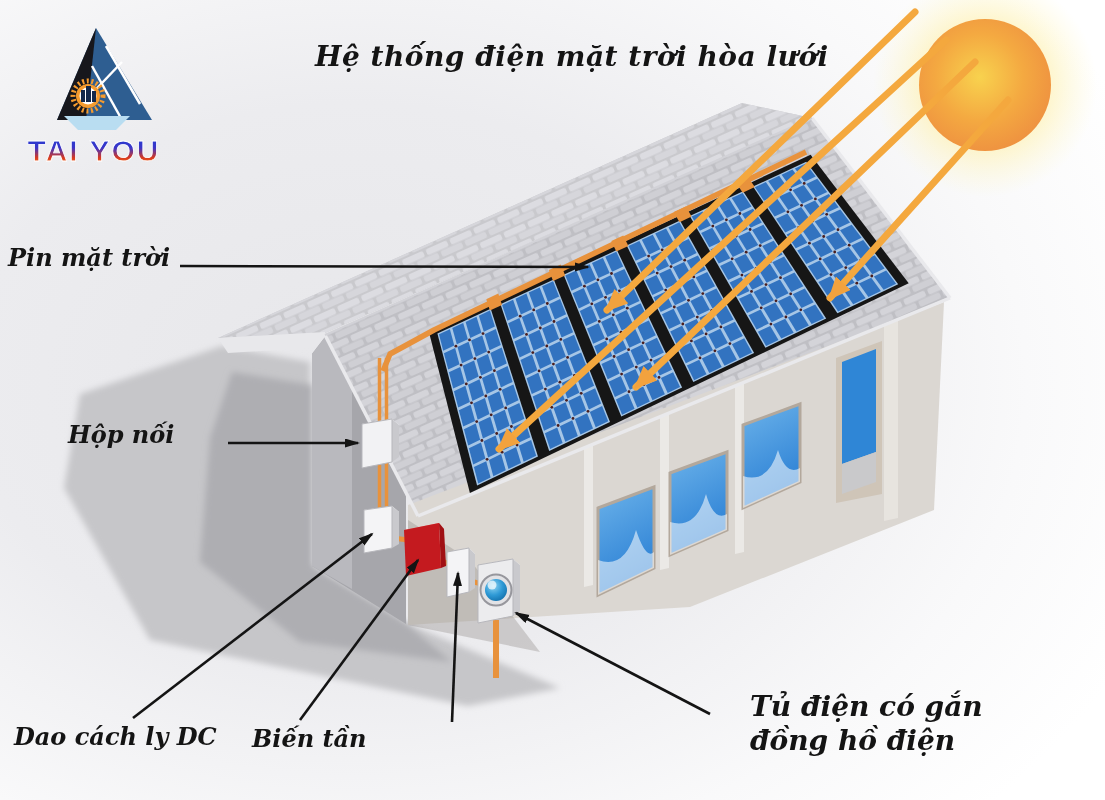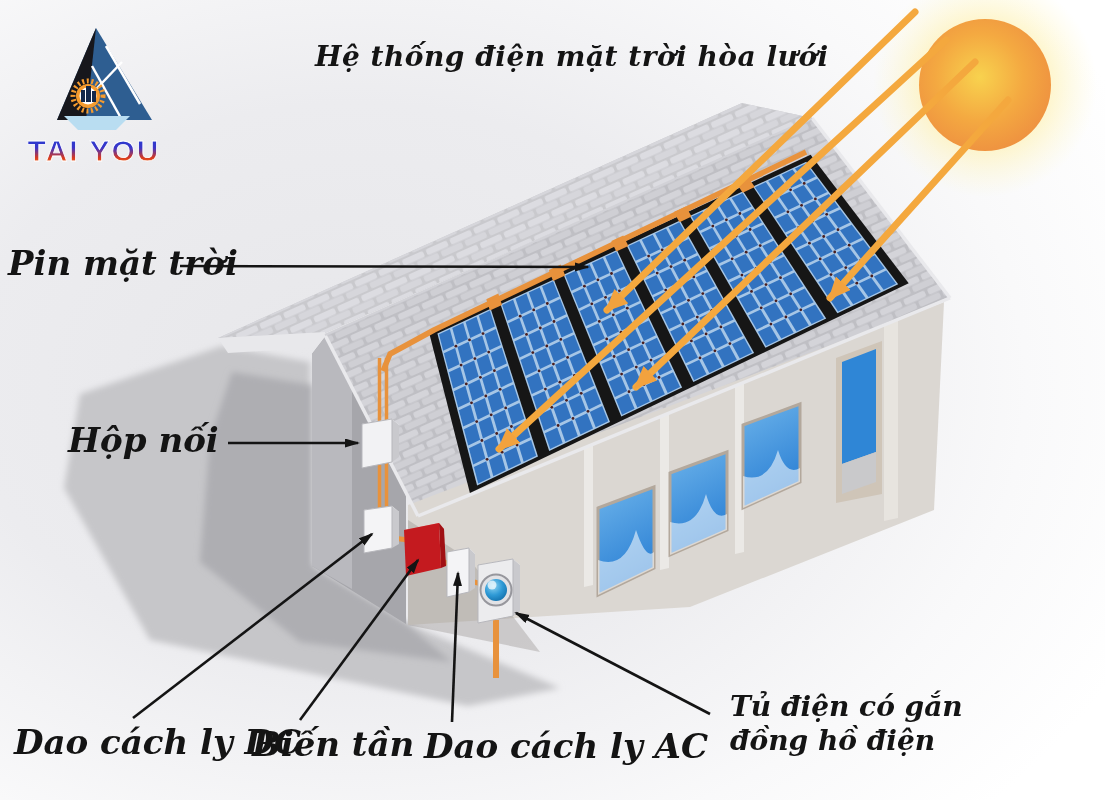--- a/index.html
+++ b/index.html
@@ -1,22 +1,22 @@
 <!DOCTYPE html>
 <html><head>
 <meta charset="utf-8">
 <style>
   html,body{margin:0;padding:0;}
   body{width:1105px;height:800px;overflow:hidden;background:#fff;}
   #stage{position:relative;width:1105px;height:800px;font-family:"DejaVu Serif","Liberation Serif",serif;}
   #art{position:absolute;left:0;top:0;}
   .lbl{position:absolute;font-style:italic;font-weight:700;color:#141414;white-space:nowrap;line-height:1.22;}
   .title{font-size:28px;letter-spacing:.5px;}
-  .tag{font-size:34px;}
-  .tag2{font-size:28px;}
+  .tag{font-size:24px;}
+  .tag2{font-size:28px;margin-left:20px;}
 </style>
 </head>
 <body>
 
 <div id="stage">
 
 <svg id="art" width="1105" height="800" viewBox="0 0 1105 800">
   <defs>
     <radialGradient id="gBg" cx="32%" cy="48%" r="78%">
       <stop offset="0%" stop-color="#e7e7ea"></stop>
@@ -553,19 +553,18 @@
     </g>
     <text x="94" y="161" text-anchor="middle" font-family="Liberation Sans, sans-serif" font-weight="bold" font-size="30" letter-spacing="2" fill="url(#gLogoTxt)" stroke="#ffffff" stroke-width="0.8">TAI YOU</text>
   </g>
 </svg>
 
 <div class="lbl title" style="left:315px;top:40px;">Hệ thống điện mặt trời hòa lưới</div>
 <div class="lbl tag" style="left:8px;top:243px;">Pin mặt trời</div>
 <div class="lbl tag" style="left:68px;top:420px;">Hộp nối</div>
 <div class="lbl tag" style="left:252px;top:724px;">Biến tần</div>
 <div class="lbl tag" style="left:14px;top:722px;">Dao cách ly DC</div>
-<div class="lbl tag" style="left:424px;top:726px;">Dao cách ly AC</div>
 <div class="lbl tag2" style="left:730px;top:690px;">
   <span>Tủ điện có gắn</span><br>
   <span>đồng hồ điện</span>
 </div>
 
 </div>
 
 </body></html>

